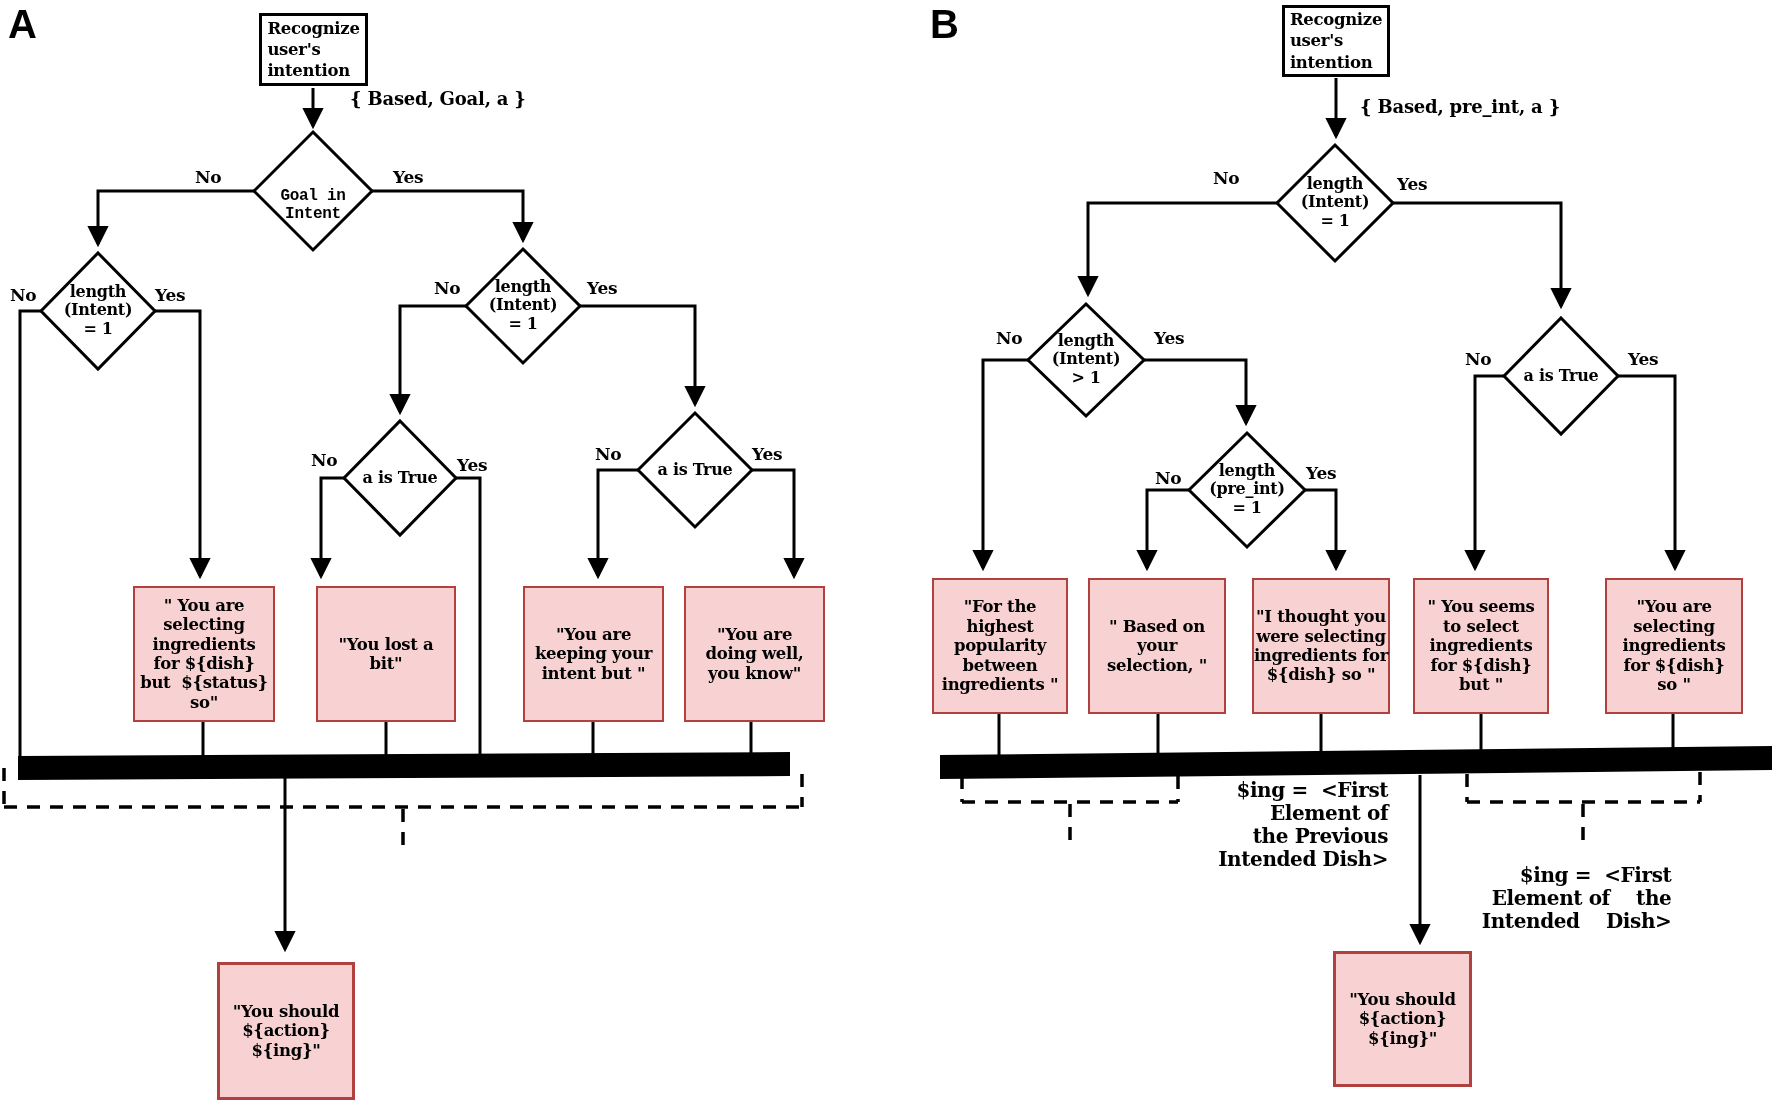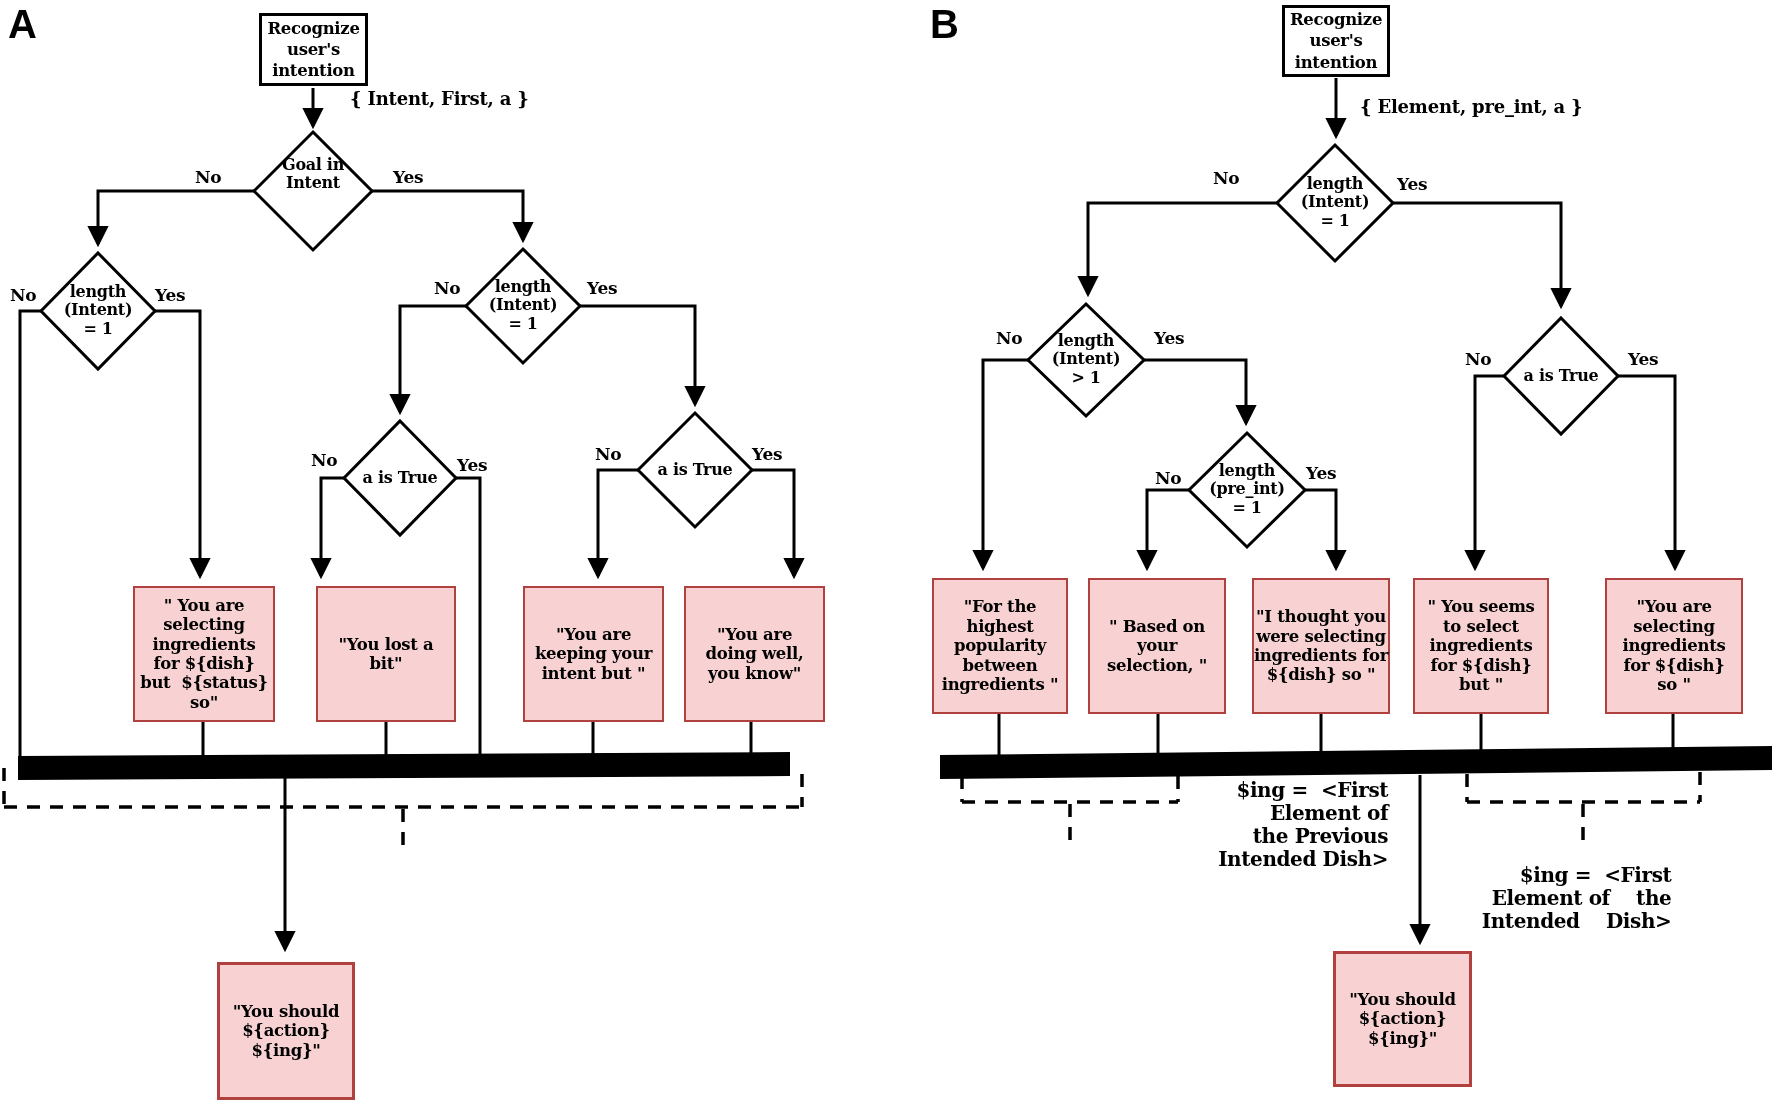--- a/index.html
+++ b/index.html
@@ -2,21 +2,21 @@
 <html><head>
 <meta charset="utf-8">
 <style>
   html,body{margin:0;padding:0;background:#ffffff;}
   #canvas{position:relative;width:1772px;height:1106px;background:#ffffff;overflow:hidden;
           font-family:"DejaVu Serif","Liberation Serif",serif;color:#000;}
   #lines{position:absolute;left:0;top:0;width:1772px;height:1106px;}
   .abs{position:absolute;}
   .panel-letter{font-family:"Liberation Sans","DejaVu Sans",sans-serif;font-weight:900;font-size:40px;line-height:1;}
   .proc{position:absolute;box-sizing:border-box;border:3px solid #000;background:#fff;
-        display:flex;align-items:center;justify-content:center;text-align:center;
+        display:flex;align-items:center;justify-content:center;text-align:left;
         font-weight:bold;font-size:16.5px;line-height:1.28;white-space:pre;letter-spacing:-0.3px;}
   .pink{position:absolute;box-sizing:border-box;border:2.5px solid #b0413e;background:#f8d2d2;
         display:flex;align-items:center;justify-content:center;text-align:center;
         font-weight:bold;font-size:16.5px;line-height:1.18;white-space:pre;letter-spacing:-0.3px;}
   .pink.final{border-width:3px;}
   .dlabel{position:absolute;transform:translate(-50%,-50%);text-align:center;white-space:pre;
           font-weight:bold;font-size:16px;line-height:1.15;letter-spacing:-0.3px;}
   .elabel{position:absolute;font-weight:bold;font-size:17px;line-height:1;letter-spacing:-0.2px;}
   .params{position:absolute;font-weight:bold;font-size:18px;line-height:1;letter-spacing:-0.2px;}
   .assign{position:absolute;font-weight:bold;font-size:20px;line-height:23px;white-space:pre;letter-spacing:-0.4px;text-align:right;}
@@ -109,23 +109,23 @@
       <polygon points="1247,433 1305,490 1247,547 1189,490"></polygon>
       <polygon points="1561,318 1618,376 1561,434 1504,376"></polygon>
     </g>
   </svg>
 
   <div class="abs panel-letter" style="left:8px;top:4px;">A</div>
 
   <div class="proc" style="left:259px;top:13px;width:109px;height:73px;">Recognize
 user's
 intention</div>
-  <div class="params" style="left:350px;top:90px;">{ Intent, First, a }</div>
-
-  <div class="dlabel" style="left:313px;top:174px;">Goal in
+  <div class="params" style="left:350px;top:90px;">{ Based, Goal, a }</div>
+
+  <div class="dlabel" style="left:313px;top:205px;font-family:Liberation Mono, monospace;">Goal in
 Intent</div>
   <div class="dlabel" style="left:98px;top:311px;">length
 (Intent)
 = 1</div>
   <div class="dlabel" style="left:523px;top:306px;">length
 (Intent)
 = 1</div>
   <div class="dlabel" style="left:400px;top:478px;">a is True</div>
   <div class="dlabel" style="left:695px;top:470px;">a is True</div>
 
@@ -158,21 +158,21 @@
 
   <div class="pink final" style="left:217px;top:962px;width:138px;height:138px;">"You should
 ${action}
 ${ing}"</div>
 
   <div class="abs panel-letter" style="left:930px;top:4px;">B</div>
 
   <div class="proc" style="left:1282px;top:5px;width:108px;height:72px;">Recognize
 user's
 intention</div>
-  <div class="params" style="left:1360px;top:98px;">{ Element, pre_int, a }</div>
+  <div class="params" style="left:1360px;top:98px;">{ Based, pre_int, a }</div>
 
   <div class="dlabel" style="left:1335px;top:203px;">length
 (Intent)
 = 1</div>
   <div class="dlabel" style="left:1086px;top:360px;">length
 (Intent)
 &gt; 1</div>
   <div class="dlabel" style="left:1247px;top:490px;">length
 (pre_int)
 = 1</div>

